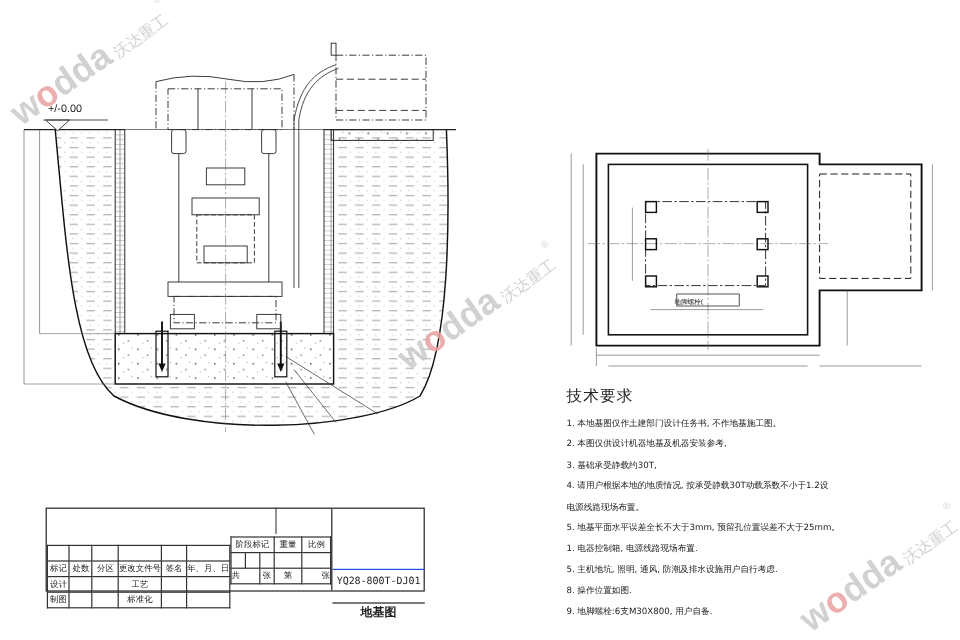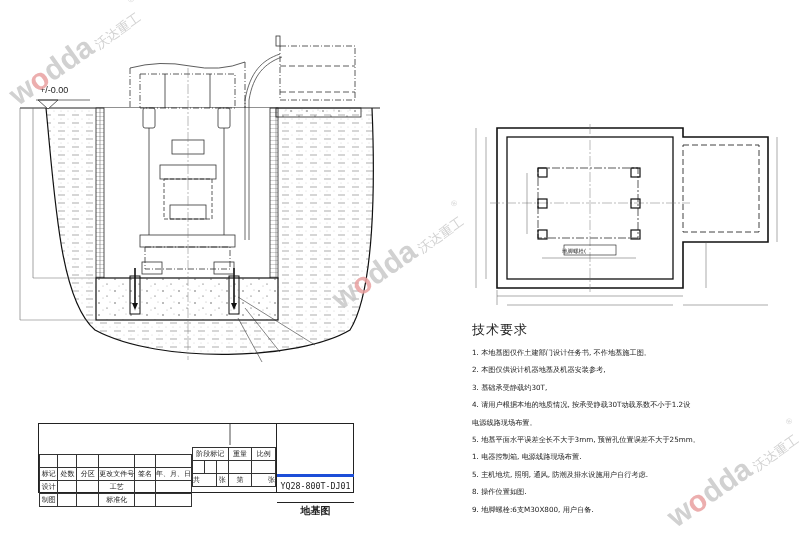--- a/index.html
+++ b/index.html
@@ -6,21 +6,21 @@
   body { width:800px; height:533px; position:relative; overflow:hidden; font-family:"DejaVu Sans", sans-serif; }
   #drawing { position:absolute; left:0; top:0; width:800px; height:533px; }
   .tech { position:absolute; left:472px; top:321px; width:320px; color:#222; }
   .tech-title { font-size:13px; font-weight:normal; margin:0 0 5px 0; letter-spacing:1px; }
   .tech-item { font-size:7.2px; line-height:17.4px; white-space:nowrap; }
   .tb { position:absolute; left:38px; top:423px; width:316px; height:70px; border:1.2px solid #222; box-sizing:border-box; font-size:7px; color:#222; }
   .tb table { border-collapse:collapse; position:absolute; }
   .tb td { border:0.8px solid #333; padding:0; text-align:center; height:12px; line-height:11px; white-space:nowrap; overflow:hidden; }
   .tb .titlebox { position:absolute; left:237px; top:0; width:77px; height:68px; border-left:1px solid #222; }
   .tb .titlebox .name { position:absolute; top:34px; left:0; width:77px; height:16px; font-size:10px; font-weight:bold; text-align:center; border-top:1px solid #222; line-height:16px;margin-top:44px; }
-  .tb .titlebox .code { position:absolute; top:50px; left:0; width:77px; height:18px; font-size:8.3px; text-align:center; border-top:3px solid #1d4ed8; line-height:18px; font-family:"DejaVu Sans Mono", monospace; }
+  .tb .titlebox .code { position:absolute; top:50px; left:0; width:77px; height:18px; font-size:8.3px; text-align:center; border-top:1px solid #1d4ed8; line-height:18px; font-family:"DejaVu Sans Mono", monospace; }
   .elev { position:absolute; left:40px; top:85px; font-size:9px; font-family:Liberation Sans, sans-serif; color:#222; }
   .wm { position:absolute; font-family:"Liberation Sans", sans-serif; font-weight:bold; color:#c9c9c9; transform:rotate(-35deg); transform-origin:left bottom; white-space:nowrap; opacity:0.85; }
   .wm .o { color:#e9a0a0; }
   .wm .cn { font-size:13px; font-weight:normal; margin-left:4px; }
   .wm .reg { font-size:8px; vertical-align:top; font-weight:normal; }
   .bolt-label { position:absolute; left:562px; top:248px; font-size:5.5px; color:#222; }
 </style>
 </head>
 <body>
 

